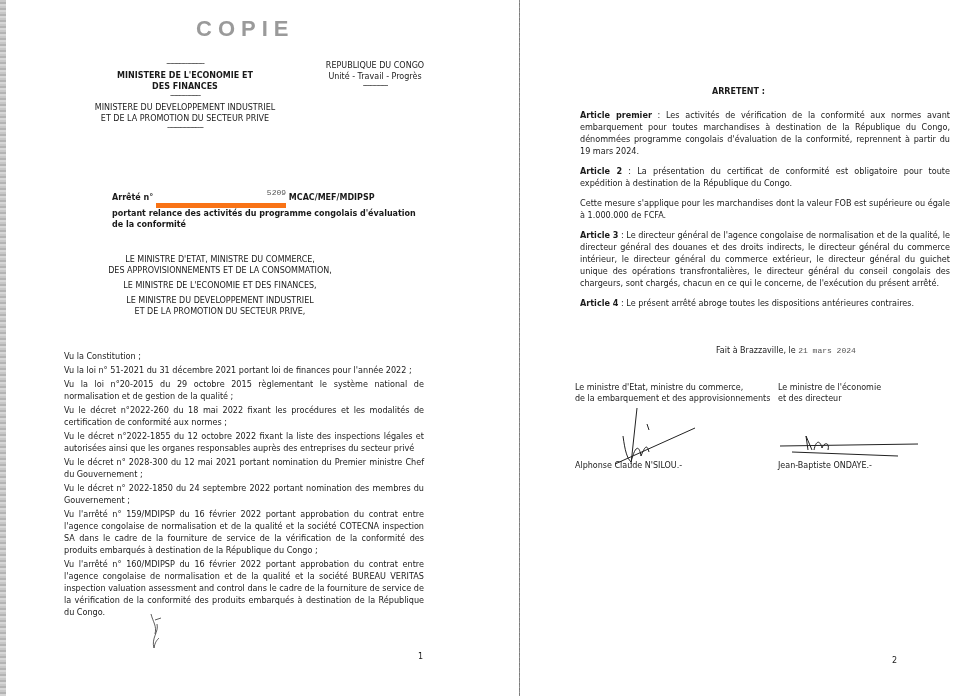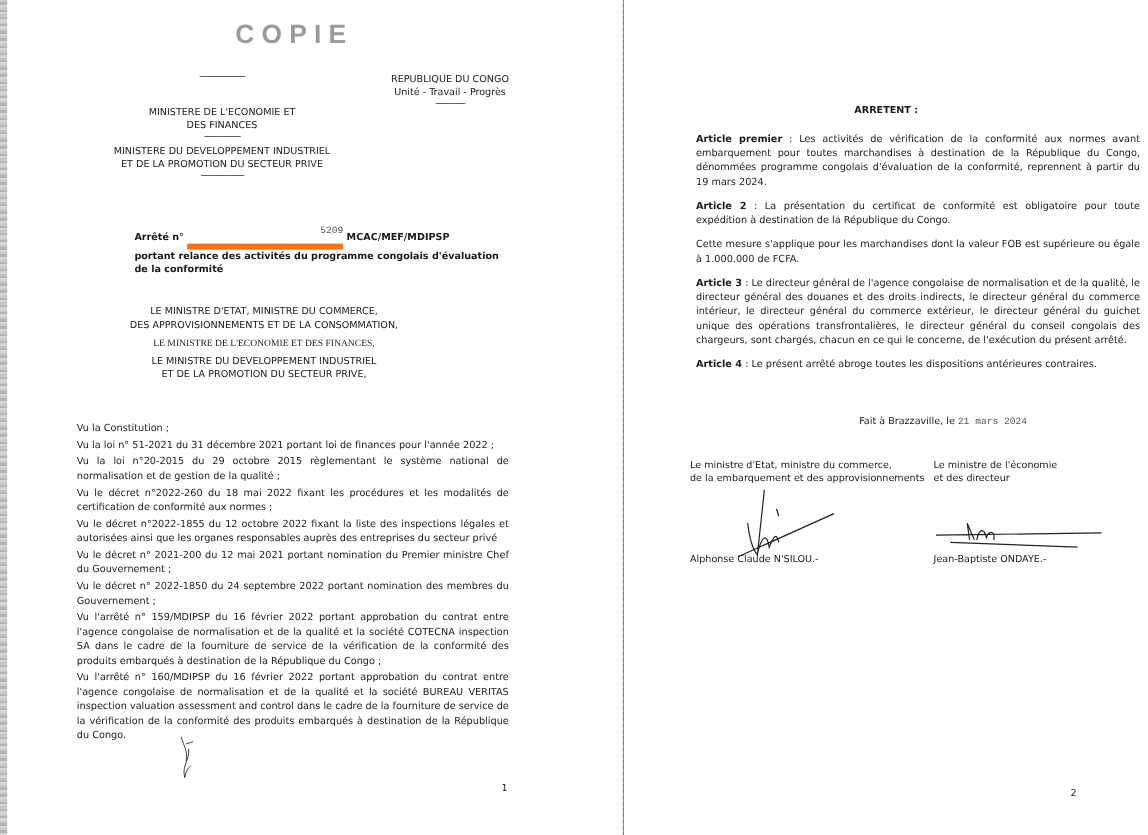--- a/index.html
+++ b/index.html
@@ -30,21 +30,21 @@
 </head>
 <body>
 
 <div id="page1" class="page">
   <div id="edge-left" class="edge"></div>
 
   <div class="abs copie" style="left:196px;top:16px;">COPIE</div>
 
   <div class="abs small center" style="left:60px;top:60px;width:250px;">
     <div class="dash">--------------------</div>
-    <div style="margin-top:20px;"><span>MINISTERE DE L'ECONOMIE ET</span><br><span>DES FINANCES</span></div>
+    <div style="margin-top:2px;font-weight:bold;"><span>MINISTERE DE L'ECONOMIE ET</span><br><span>DES FINANCES</span></div>
     <div class="dash">----------------</div>
     <div style="margin-top:2px;"><span>MINISTERE DU DEVELOPPEMENT INDUSTRIEL</span><br><span>ET DE LA PROMOTION DU SECTEUR PRIVE</span></div>
     <div class="dash">-------------------</div>
   </div>
 
   <div class="abs small center" style="left:320px;top:60px;width:110px;">
     <div>REPUBLIQUE DU CONGO</div>
     <div>Unité - Travail - Progrès</div>
     <div class="dash">-------------</div>
   </div>
@@ -56,32 +56,32 @@
         <span class="mono" style="position:absolute;left:0;right:0;top:-5px;font-weight:normal;">5209</span>&nbsp;
       </span>
       <span>MCAC/MEF/MDIPSP</span>
     </div>
     <div><span>portant relance des activités du programme congolais d'évaluation</span><br><span>de la conformité</span></div>
   </div>
 
   <div class="abs small center" style="left:100px;top:254px;width:240px;">
     <div>LE MINISTRE D'ETAT, MINISTRE DU COMMERCE,</div>
     <div>DES APPROVISIONNEMENTS ET DE LA CONSOMMATION,</div>
-    <div style="margin-top:4px;font-family:Liberation Serif, serif;">LE MINISTRE DE L'ECONOMIE ET DES FINANCES,</div>
+    <div style="margin-top:4px;">LE MINISTRE DE L'ECONOMIE ET DES FINANCES,</div>
     <div style="margin-top:4px;">LE MINISTRE DU DEVELOPPEMENT INDUSTRIEL</div>
     <div>ET DE LA PROMOTION DU SECTEUR PRIVE,</div>
   </div>
 
   <div class="abs body vu" style="left:64px;top:350px;width:360px;">
     <p>Vu la Constitution ;</p>
     <p>Vu la loi n° 51-2021 du 31 décembre 2021 portant loi de finances pour l'année 2022 ;</p>
     <p>Vu la loi n°20-2015 du 29 octobre 2015 règlementant le système national de normalisation et de gestion de la qualité ;</p>
     <p>Vu le décret n°2022-260 du 18 mai 2022 fixant les procédures et les modalités de certification de conformité aux normes ;</p>
     <p>Vu le décret n°2022-1855 du 12 octobre 2022 fixant la liste des inspections légales et autorisées ainsi que les organes responsables auprès des entreprises du secteur privé</p>
-    <p>Vu le décret n° 2021-200 du 12 mai 2021 portant nomination du Premier ministre Chef du Gouvernement ;</p>
+    <p>Vu le décret n° 2028-300 du 12 mai 2021 portant nomination du Premier ministre Chef du Gouvernement ;</p>
     <p>Vu le décret n° 2022-1850 du 24 septembre 2022 portant nomination des membres du Gouvernement ;</p>
     <p>Vu l'arrêté n° 159/MDIPSP du 16 février 2022 portant approbation du contrat entre l'agence congolaise de normalisation et de la qualité et la société COTECNA inspection SA dans le cadre de la fourniture de service de la vérification de la conformité des produits embarqués à destination de la République du Congo ;</p>
     <p>Vu l'arrêté n° 160/MDIPSP du 16 février 2022 portant approbation du contrat entre l'agence congolaise de normalisation et de la qualité et la société BUREAU VERITAS inspection valuation assessment and control dans le cadre de la fourniture de service de la vérification de la conformité des produits embarqués à destination de la République du Congo.</p>
   </div>
 
   <svg class="abs" style="left:145px;top:612px;" width="20" height="40">
     <path d="M6 2 C8 10, 12 14, 10 22 M10 8 L16 6 M12 12 C14 20, 6 26, 9 36 C10 30, 12 28, 14 26" stroke="#333" fill="none" stroke-width="0.8"></path>
   </svg>
 
   <div class="abs pagenum" style="left:418px;top:652px;">1</div>

